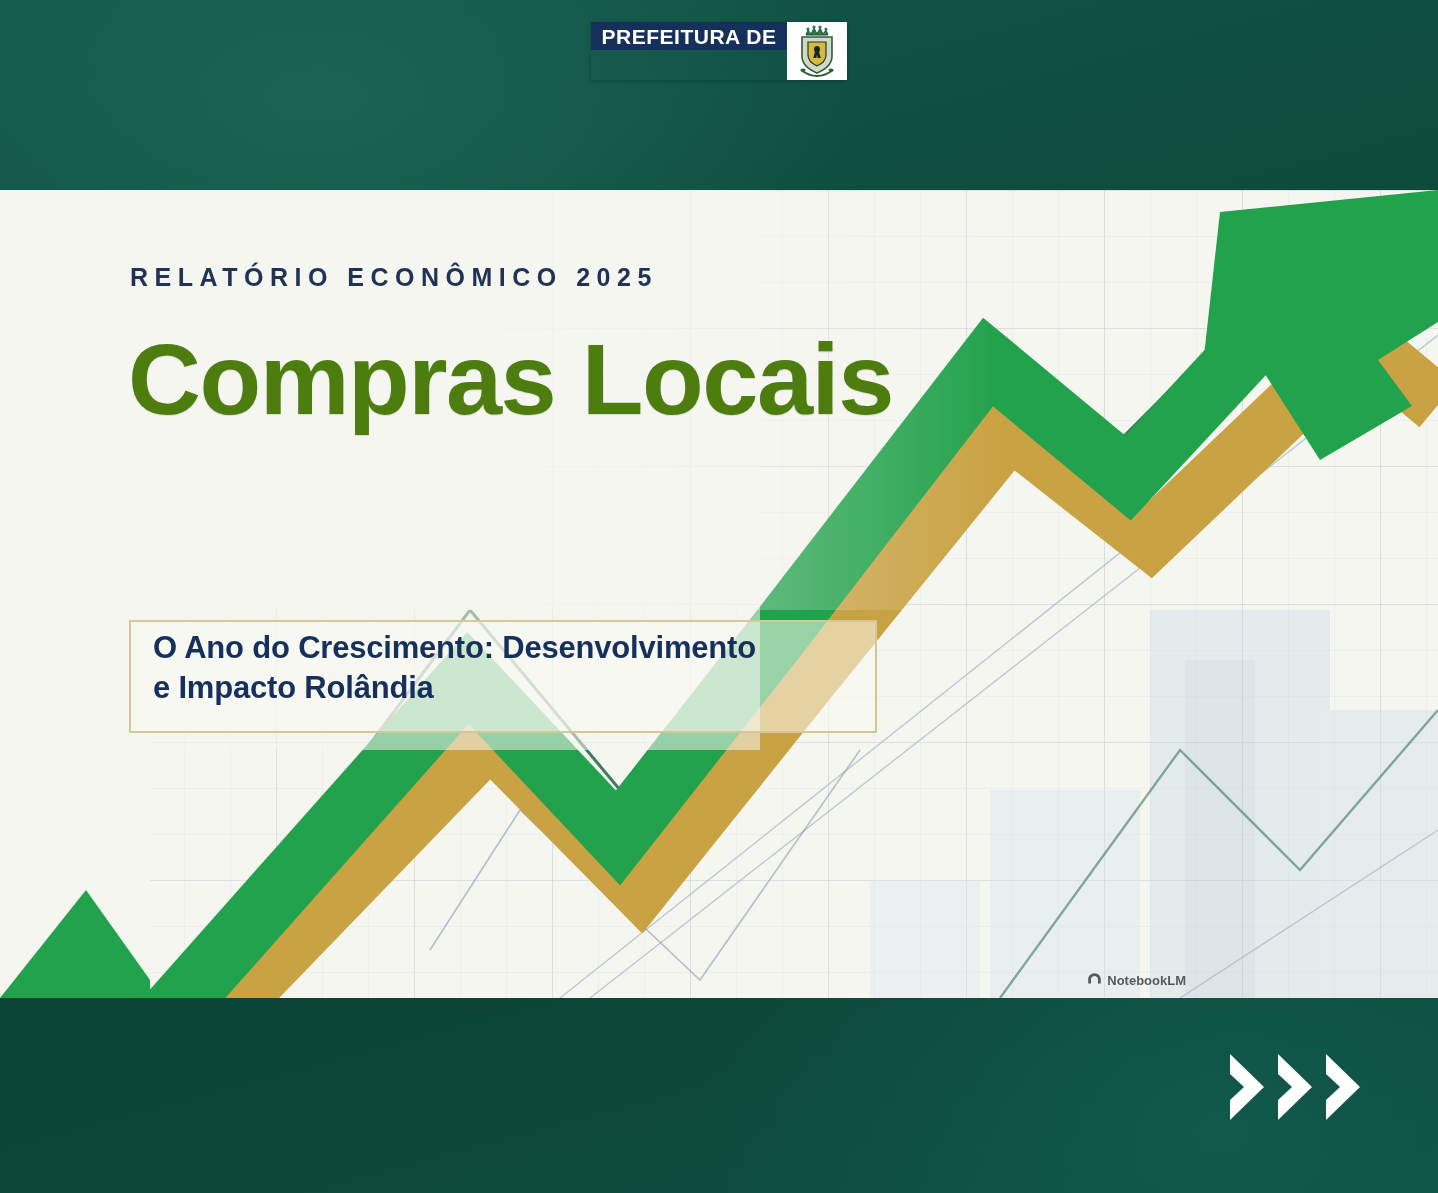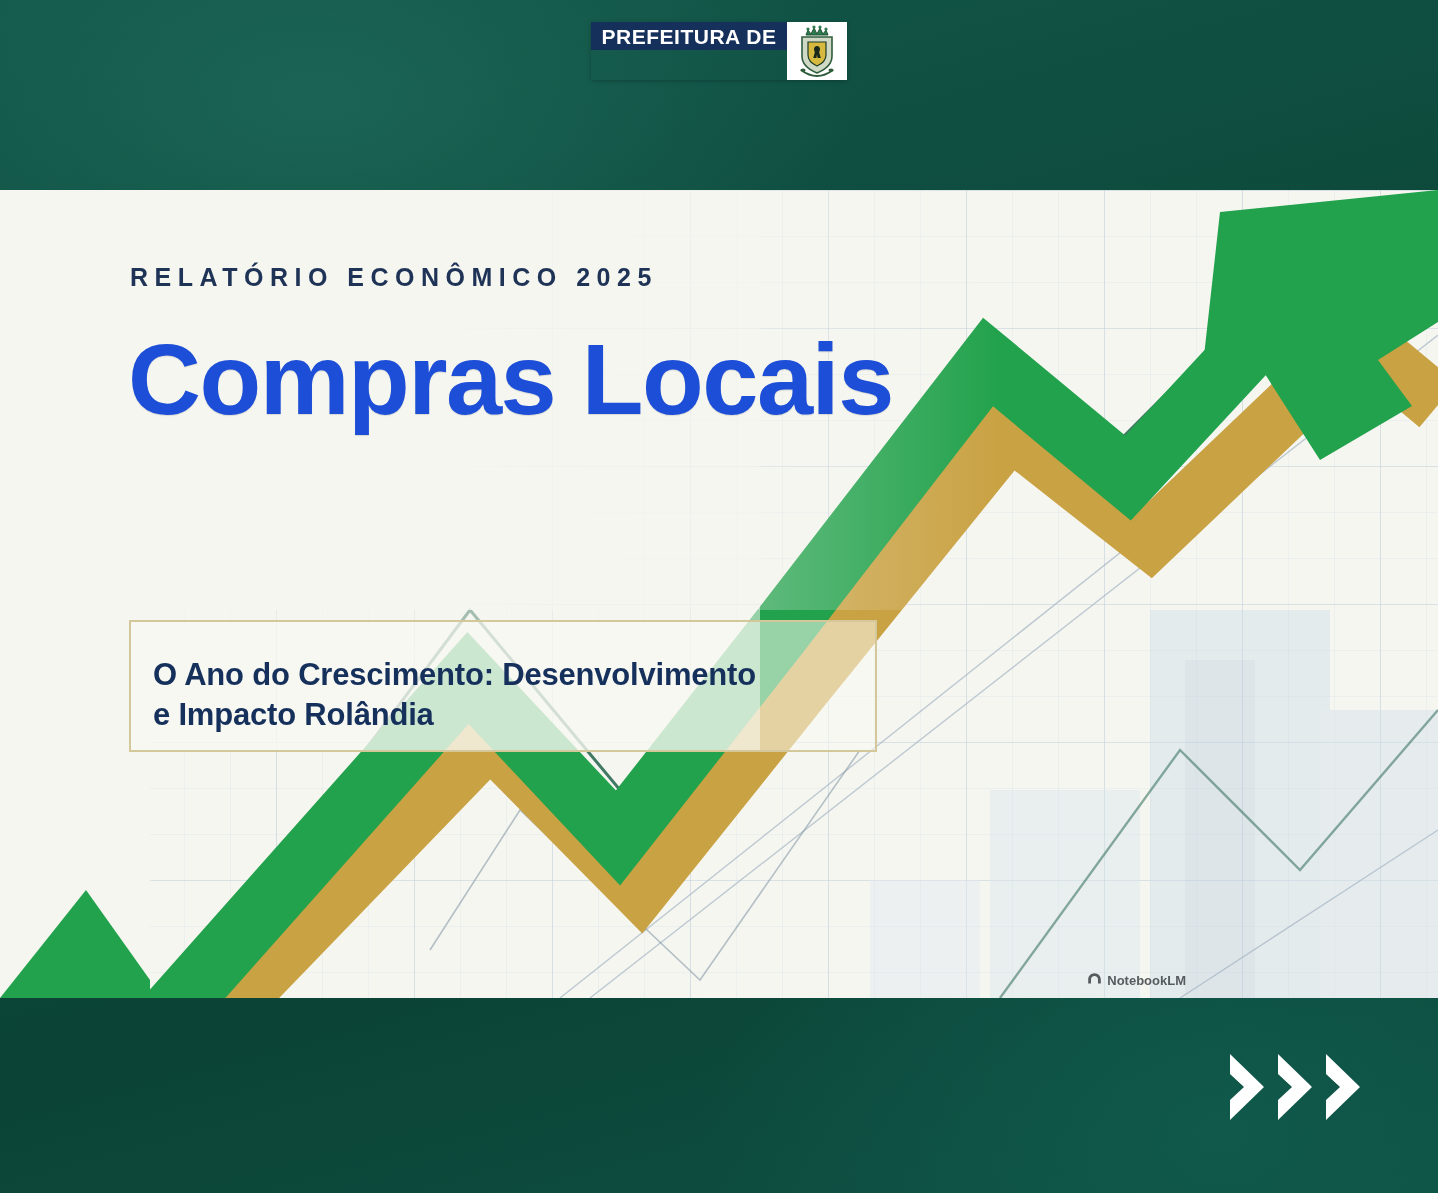--- a/index.html
+++ b/index.html
@@ -60,35 +60,35 @@
 
   #eyebrow{
     position:absolute; left:82px; top:73px;
     color:#1e3356;
     font-size:25px; font-weight:bold;
     letter-spacing:6.5px;
   }
 
   #headline{
     position:absolute; left:80px; top:140px;
-    color:#1d4ed8;
+    color:#4d7c0f;
     font-size:101px; font-weight:bold;
     line-height:.98;
     letter-spacing:-1.5px;
     width:1000px;
     text-shadow:0 1px 1px rgba(0,0,0,.12);
   }
   #headline .hl-line{ display:block; }
 
   #subtitle-box{
     position:absolute; left:81px; top:430px;
     width:748px; min-height:113px;
     border:2px solid #d4c79a;
     background:rgba(250,249,242,.55);
-    padding:33px 22px 16px 22px;
+    padding:6px 22px 16px 22px;
   }
   #subtitle-text{
     color:#16305c;
     font-size:31px; font-weight:bold;
     line-height:1.28;
     letter-spacing:-.2px;
   }
   #subtitle-text .st-line{ display:block; }
 
   #notebooklm-badge{

